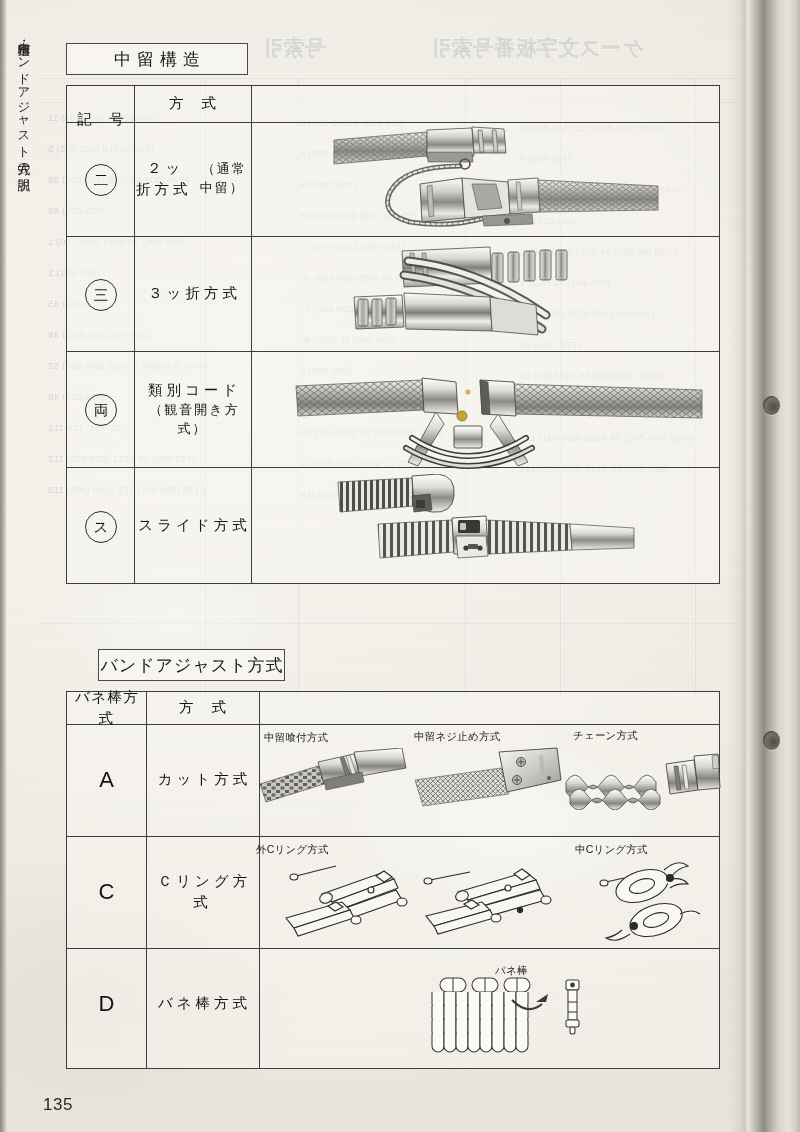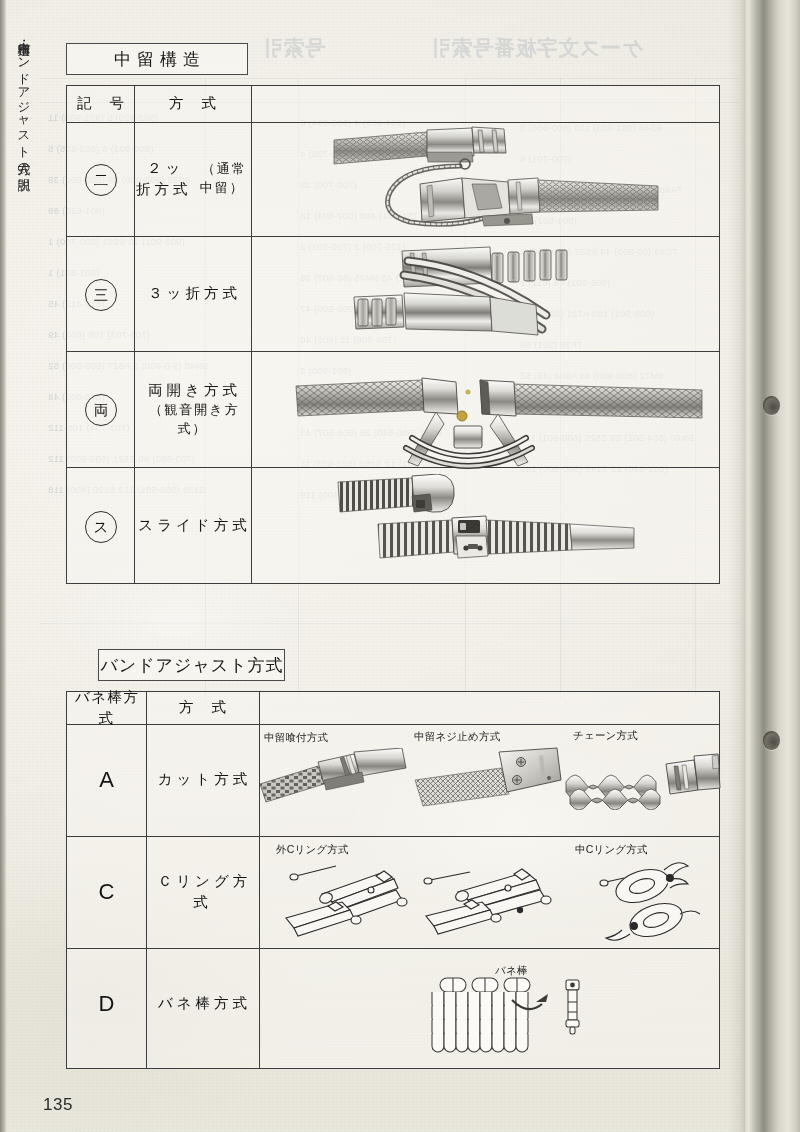--- a/index.html
+++ b/index.html
@@ -319,37 +319,37 @@
   <div class="tbl" style="left:66px; top:85px; width:654px; height:499px;">
 
     <div class="vline" style="left:67px;"></div>
     <div class="vline" style="left:184px;"></div>
 
     <div class="hline thick" style="top:36px;"></div>
     <div class="hline" style="top:150px;"></div>
     <div class="hline" style="top:265px;"></div>
     <div class="hline" style="top:381px;"></div>
 
-    <div class="cell-text hdr" style="left:0px; top:0px; width:67px; height:36px;">記  号</div>
+    <div class="cell-text hdr" style="left:0px; top:16px; width:67px; height:36px;font-family:Liberation Serif, serif;">記  号</div>
     <div class="cell-text hdr" style="left:67px; top:0px; width:117px; height:36px;">方  式</div>
 
     <div class="sym-circle" style="left:18px; top:78px;">二</div>
     <div class="cell-text method" style="left:67px; top:71px; width:117px; height:44px; ">
       <span>２ッ折方式</span>
       <small>（通常中留）</small>
     </div>
 
     <div class="sym-circle" style="left:18px; top:193px;">三</div>
     <div class="cell-text method" style="left:67px; top:193px; width:117px; height:30px;">
       <span>３ッ折方式</span>
     </div>
 
     <div class="sym-circle" style="left:18px; top:308px;">両</div>
     <div class="cell-text method" style="left:67px; top:301px; width:117px; height:44px; flex-direction:column;">
-      <span>両開き方式</span>
+      <span>類別コード</span>
       <small>（観音開き方式）</small>
     </div>
 
     <div class="sym-circle" style="left:18px; top:425px;">ス</div>
     <div class="cell-text method" style="left:67px; top:425px; width:117px; height:30px;">
       <span>スライド方式</span>
     </div>
   </div>
 
   <div class="photo" style="left:332px; top:122px;">
@@ -630,21 +630,21 @@
         <path d="M8 48 q9 -14 18 0 q9 14 18 0 q9 -14 18 0 q9 14 18 0 q9 -14 18 0 l0 8 q-9 12 -18 0 q-9 -12 -18 0 q-9 12 -18 0 q-9 -12 -18 0 q-9 12 -18 0 Z"></path>
       </g>
       <path d="M104 16 L132 12 L136 42 L108 46 Z" fill="url(#s7)" stroke="#46453f" stroke-width=".9"></path>
       <path d="M112 18 L116 18 L119 42 L115 42 Z" fill="#7e7d76" stroke="#46453f" stroke-width=".5"></path>
       <path d="M120 17 L124 17 L127 41 L123 41 Z" fill="#e8e7e2" stroke="#46453f" stroke-width=".5"></path>
       <path d="M132 8 L156 6 L158 40 L136 42 Z" fill="url(#s7)" stroke="#46453f" stroke-width=".9"></path>
       <path d="M150 8 L156 7 L157 20 L151 21 Z" fill="#cecdc7" stroke="#46453f" stroke-width=".5"></path>
     </svg>
   </div>
 
-  <div class="illus-label" style="left:276px; top:843px;">外Cリング方式</div>
+  <div class="illus-label" style="left:256px; top:843px;">外Cリング方式</div>
   <div class="illus-label" style="left:575px; top:843px;">中Cリング方式</div>
 
   <div class="photo" style="left:272px; top:858px;">
     <svg width="160" height="82" viewBox="0 0 160 82" stroke="#2b2b2b" fill="#f8f7f3">
       <g stroke-width="1.1">
         <path d="M24 18 L64 8"></path>
           <ellipse cx="22" cy="19" rx="4" ry="3"></ellipse>
         <path d="M50 36 L112 14 l10 7 L60 44 Z"></path>
         <path d="M60 44 L122 21 l4 9 L64 53 Z"></path>
         <ellipse cx="54" cy="40" rx="6.5" ry="5" transform="rotate(-20 54 40)"></ellipse>

